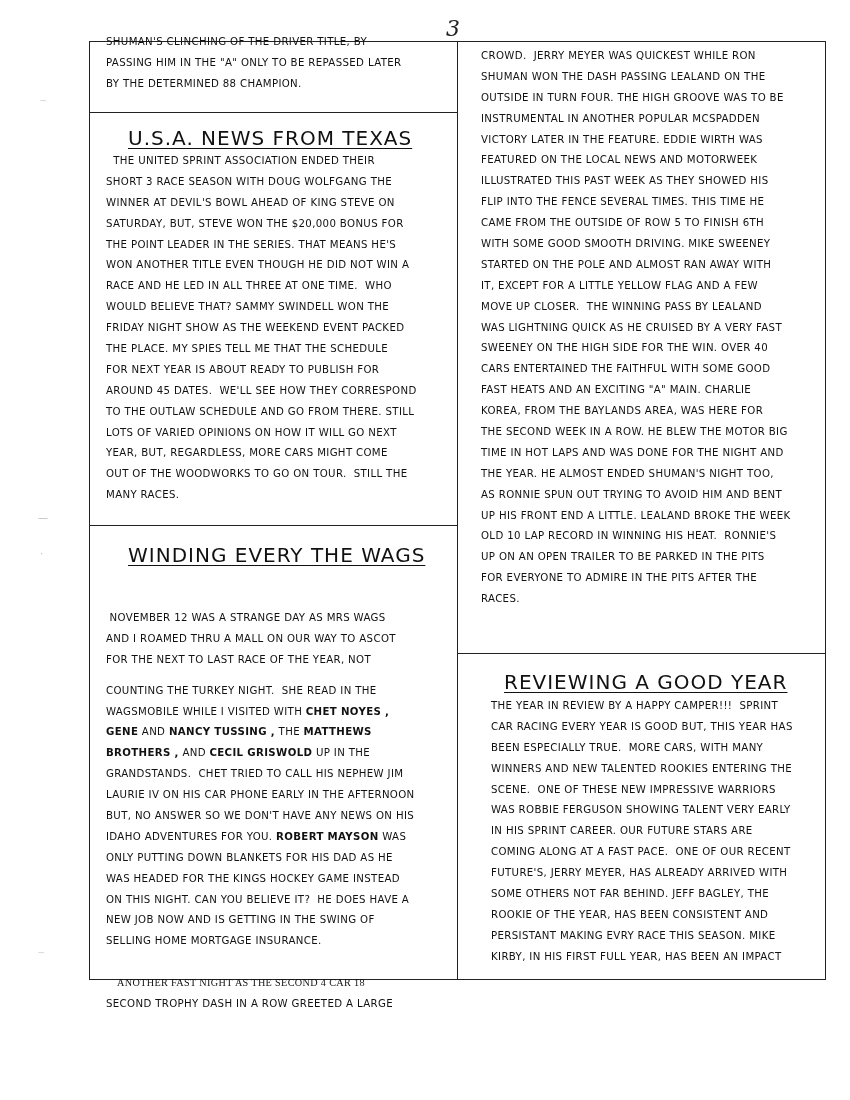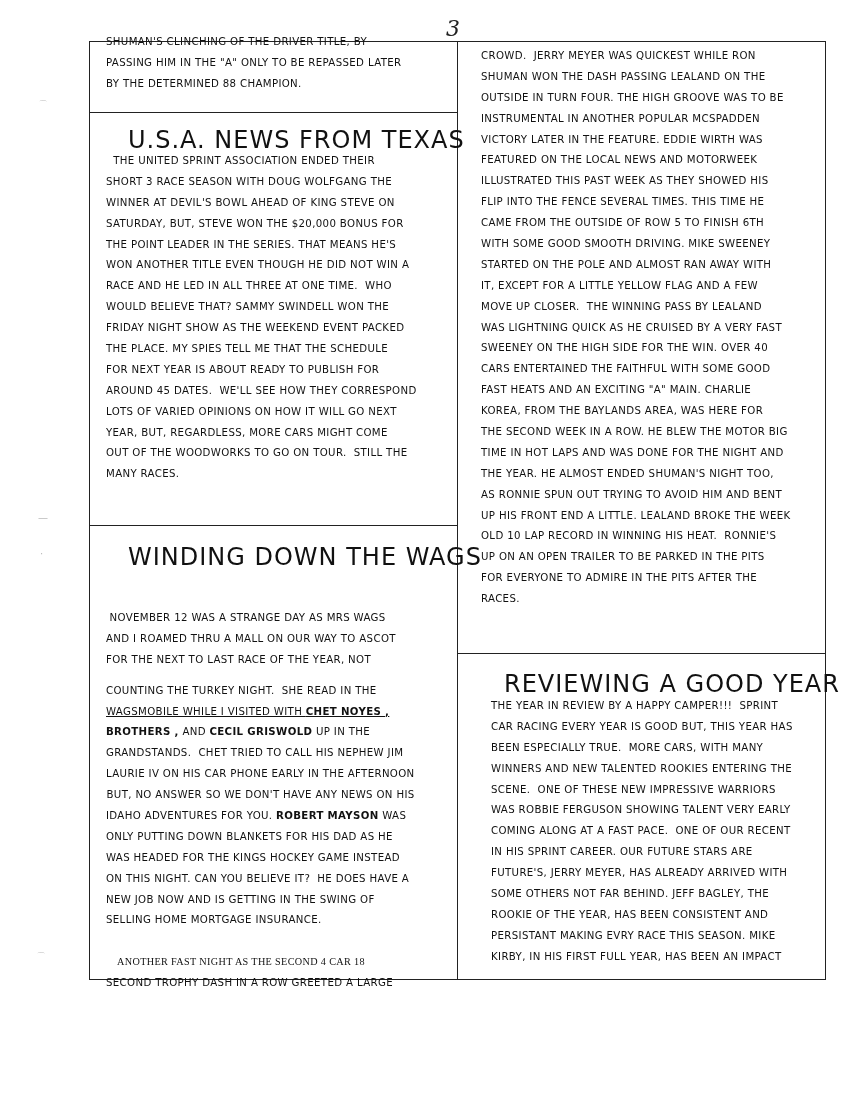--- a/index.html
+++ b/index.html
@@ -22,22 +22,22 @@
   }
   .divider {
     position: absolute; height: 0; border-top: 1.4px solid #222;
   }
   .text-block {
     position: absolute; font-size: 10.2px; line-height: 20.9px;
     letter-spacing: 0.35px; white-space: nowrap; text-transform: uppercase;
   }
   .text-block .line { display: block; height: 20.9px; }
   .headline {
-    position: absolute; font-size: 24px; font-weight: normal; letter-spacing: 1px;
-    text-underline-offset: 3px; white-space: nowrap;
+    position: absolute; font-size: 20px; font-weight: normal; letter-spacing: 1px;
+    text-decoration: underline; text-underline-offset: 3px; white-space: nowrap;
     text-decoration-thickness: 1.4px;
   }
   b { font-weight: bold; }
   .margin-mark { position: absolute; color: #bbb; font-size: 10px; }
 </style>
 </head>
 <body>
 
 <div class="page-number">3</div>
 
@@ -61,37 +61,39 @@
     <span class="line" style="white-space: pre;">WINNER AT DEVIL'S BOWL AHEAD OF KING STEVE ON</span>
     <span class="line" style="white-space: pre;">SATURDAY, BUT, STEVE WON THE $20,000 BONUS FOR</span>
     <span class="line" style="white-space: pre;">THE POINT LEADER IN THE SERIES. THAT MEANS HE'S</span>
     <span class="line" style="white-space: pre;">WON ANOTHER TITLE EVEN THOUGH HE DID NOT WIN A</span>
     <span class="line" style="white-space: pre;">RACE AND HE LED IN ALL THREE AT ONE TIME.  WHO</span>
     <span class="line" style="white-space: pre;">WOULD BELIEVE THAT? SAMMY SWINDELL WON THE</span>
     <span class="line" style="white-space: pre;">FRIDAY NIGHT SHOW AS THE WEEKEND EVENT PACKED</span>
     <span class="line" style="white-space: pre;">THE PLACE. MY SPIES TELL ME THAT THE SCHEDULE</span>
     <span class="line" style="white-space: pre;">FOR NEXT YEAR IS ABOUT READY TO PUBLISH FOR</span>
     <span class="line" style="white-space: pre;">AROUND 45 DATES.  WE'LL SEE HOW THEY CORRESPOND</span>
+    <span class="line" style="white-space: pre;">TO THE OUTLAW SCHEDULE AND GO FROM THERE. STILL</span>
     <span class="line" style="white-space: pre;">LOTS OF VARIED OPINIONS ON HOW IT WILL GO NEXT</span>
     <span class="line" style="white-space: pre;">YEAR, BUT, REGARDLESS, MORE CARS MIGHT COME</span>
     <span class="line" style="white-space: pre;">OUT OF THE WOODWORKS TO GO ON TOUR.  STILL THE</span>
     <span class="line" style="white-space: pre;">MANY RACES.</span>
   </div>
 
-<div class="headline" style="left:128px; top:543px;">WINDING DOWN THE WAGS</div>
+<div class="headline" style="left:128px; top:543px;">WINDING EVERY THE WAGS</div>
 <div class="text-block" style="left:106px; top:570px;" id="wags-block">
     <span class="line" style="white-space: pre; margin-top: 38px;"><span> NOVEMBER 12 WAS A STRANGE DAY AS MRS WAGS</span></span>
     <span class="line" style="white-space: pre;"><span>AND I ROAMED THRU A MALL ON OUR WAY TO ASCOT</span></span>
     <span class="line" style="white-space: pre;"><span>FOR THE NEXT TO LAST RACE OF THE YEAR, NOT</span></span>
     <span class="line" style="white-space: pre; margin-top: 10px;"><span>COUNTING THE TURKEY NIGHT.  SHE READ IN THE</span></span>
-    <span class="line" style="white-space: pre; text-decoration: underline;"><span>WAGSMOBILE WHILE I VISITED WITH </span><b>CHET NOYES ,</b></span>
+    <span class="line" style="white-space: pre;"><span>WAGSMOBILE WHILE I VISITED WITH </span><b>CHET NOYES ,</b></span>
+    <span class="line" style="white-space: pre;"><b>GENE</b><span> AND </span><b>NANCY TUSSING ,</b><span> THE </span><b>MATTHEWS</b></span>
     <span class="line" style="white-space: pre;"><b>BROTHERS ,</b><span> AND </span><b>CECIL GRISWOLD</b><span> UP IN THE</span></span>
     <span class="line" style="white-space: pre;"><span>GRANDSTANDS.  CHET TRIED TO CALL HIS NEPHEW JIM</span></span>
     <span class="line" style="white-space: pre;"><span>LAURIE IV ON HIS CAR PHONE EARLY IN THE AFTERNOON</span></span>
-    <span class="line" style="white-space: pre; text-align: right;"><span>BUT, NO ANSWER SO WE DON'T HAVE ANY NEWS ON HIS</span></span>
+    <span class="line" style="white-space: pre;"><span>BUT, NO ANSWER SO WE DON'T HAVE ANY NEWS ON HIS</span></span>
     <span class="line" style="white-space: pre;"><span>IDAHO ADVENTURES FOR YOU. </span><b>ROBERT MAYSON</b><span> WAS</span></span>
     <span class="line" style="white-space: pre;"><span>ONLY PUTTING DOWN BLANKETS FOR HIS DAD AS HE</span></span>
     <span class="line" style="white-space: pre;"><span>WAS HEADED FOR THE KINGS HOCKEY GAME INSTEAD</span></span>
     <span class="line" style="white-space: pre;"><span>ON THIS NIGHT. CAN YOU BELIEVE IT?  HE DOES HAVE A</span></span>
     <span class="line" style="white-space: pre;"><span>NEW JOB NOW AND IS GETTING IN THE SWING OF</span></span>
     <span class="line" style="white-space: pre;"><span>SELLING HOME MORTGAGE INSURANCE.</span></span>
     <span class="line" style="white-space: pre;"><span></span></span>
     <span class="line" style="white-space: pre; font-family: Liberation Serif, serif;"><span>    ANOTHER FAST NIGHT AS THE SECOND 4 CAR 18</span></span>
     <span class="line" style="white-space: pre;"><span>SECOND TROPHY DASH IN A ROW GREETED A LARGE</span></span>
   </div>
@@ -127,22 +129,22 @@
   </div>
 
 <div class="headline" style="left:504px; top:670px;">REVIEWING A GOOD YEAR</div>
 <div class="text-block" style="left:491px; top:696px;" id="review-block">
     <span class="line" style="white-space: pre;">THE YEAR IN REVIEW BY A HAPPY CAMPER!!!  SPRINT</span>
     <span class="line" style="white-space: pre;">CAR RACING EVERY YEAR IS GOOD BUT, THIS YEAR HAS</span>
     <span class="line" style="white-space: pre;">BEEN ESPECIALLY TRUE.  MORE CARS, WITH MANY</span>
     <span class="line" style="white-space: pre;">WINNERS AND NEW TALENTED ROOKIES ENTERING THE</span>
     <span class="line" style="white-space: pre;">SCENE.  ONE OF THESE NEW IMPRESSIVE WARRIORS</span>
     <span class="line" style="white-space: pre;">WAS ROBBIE FERGUSON SHOWING TALENT VERY EARLY</span>
+    <span class="line" style="white-space: pre;">IN HIS SPRINT CAREER. OUR FUTURE STARS ARE</span>
     <span class="line" style="white-space: pre;">COMING ALONG AT A FAST PACE.  ONE OF OUR RECENT</span>
-    <span class="line" style="white-space: pre;">IN HIS SPRINT CAREER. OUR FUTURE STARS ARE</span>
     <span class="line" style="white-space: pre;">FUTURE'S, JERRY MEYER, HAS ALREADY ARRIVED WITH</span>
     <span class="line" style="white-space: pre;">SOME OTHERS NOT FAR BEHIND. JEFF BAGLEY, THE</span>
     <span class="line" style="white-space: pre;">ROOKIE OF THE YEAR, HAS BEEN CONSISTENT AND</span>
     <span class="line" style="white-space: pre;">PERSISTANT MAKING EVRY RACE THIS SEASON. MIKE</span>
     <span class="line" style="white-space: pre;">KIRBY, IN HIS FIRST FULL YEAR, HAS BEEN AN IMPACT</span>
   </div>
 
 <div class="margin-mark" style="left:38px; top:98px;">⌒</div>
 <div class="margin-mark" style="left:38px; top:512px;">—</div>
 <div class="margin-mark" style="left:40px; top:548px;">·</div>

